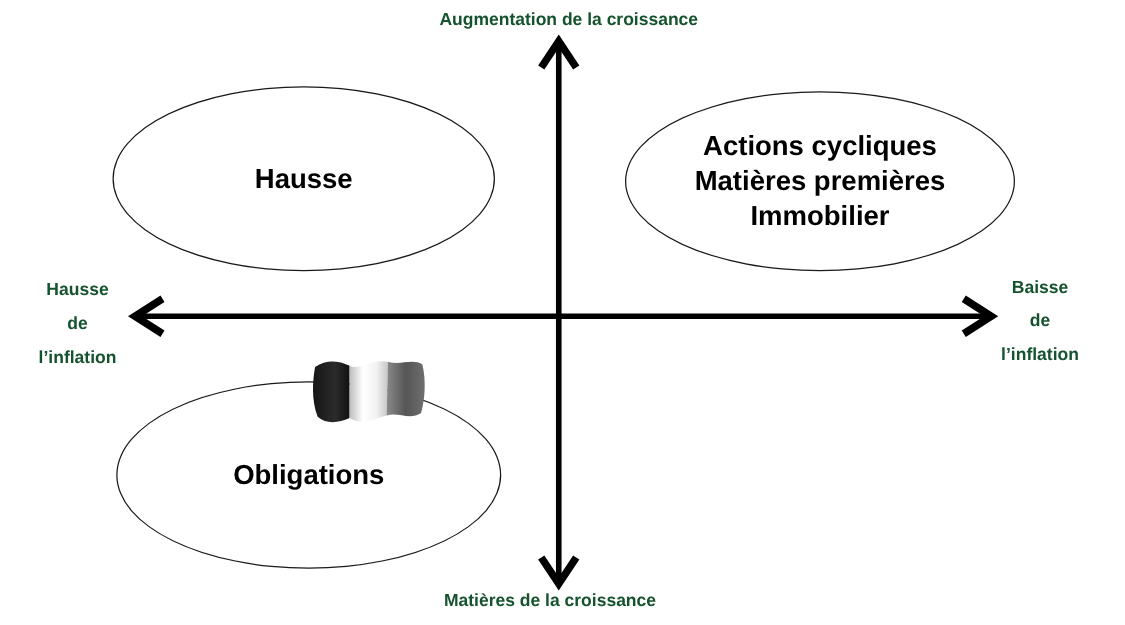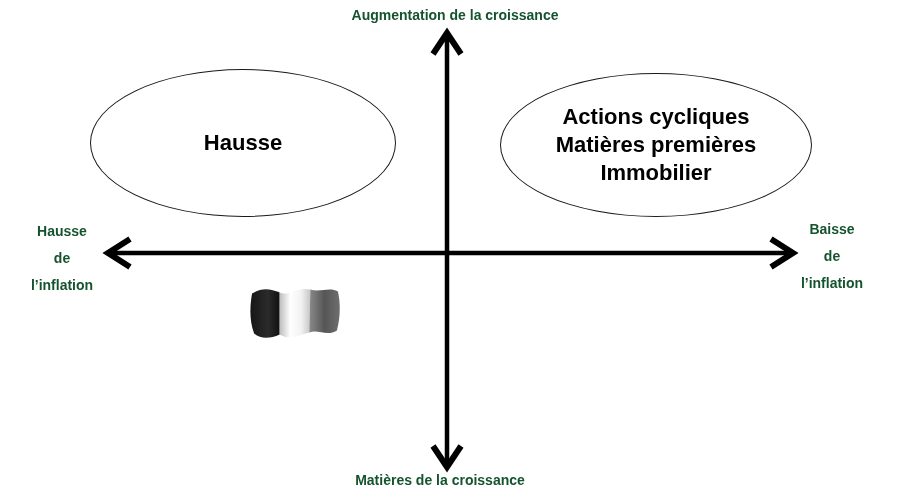--- a/index.html
+++ b/index.html
@@ -76,20 +76,23 @@
   <div class="bubble" style="left:90px;top:69px;width:304px;height:146px;">
     <div class="bubble-label">Hausse</div>
   </div>
 
   <div class="bubble" style="left:500px;top:73px;width:310px;height:142px;">
     <div class="bubble-label">Actions cycliques
 Matières premières
 Immobilier</div>
   </div>
 
+  <div class="bubble" style="left:93px;top:305px;width:306px;height:148px;">
+    <div class="bubble-label">Obligations</div>
+  </div>
 
 
   <svg id="flag-icon" viewBox="0 0 90 56">
     <defs>
       <linearGradient id="fgLight" x1="0" y1="0" x2="1" y2="0">
         <stop offset="0" stop-color="#bdbdbd"></stop>
         <stop offset="0.35" stop-color="#ffffff"></stop>
         <stop offset="0.7" stop-color="#f2f2f2"></stop>
         <stop offset="1" stop-color="#c6c6c6"></stop>
       </linearGradient>

